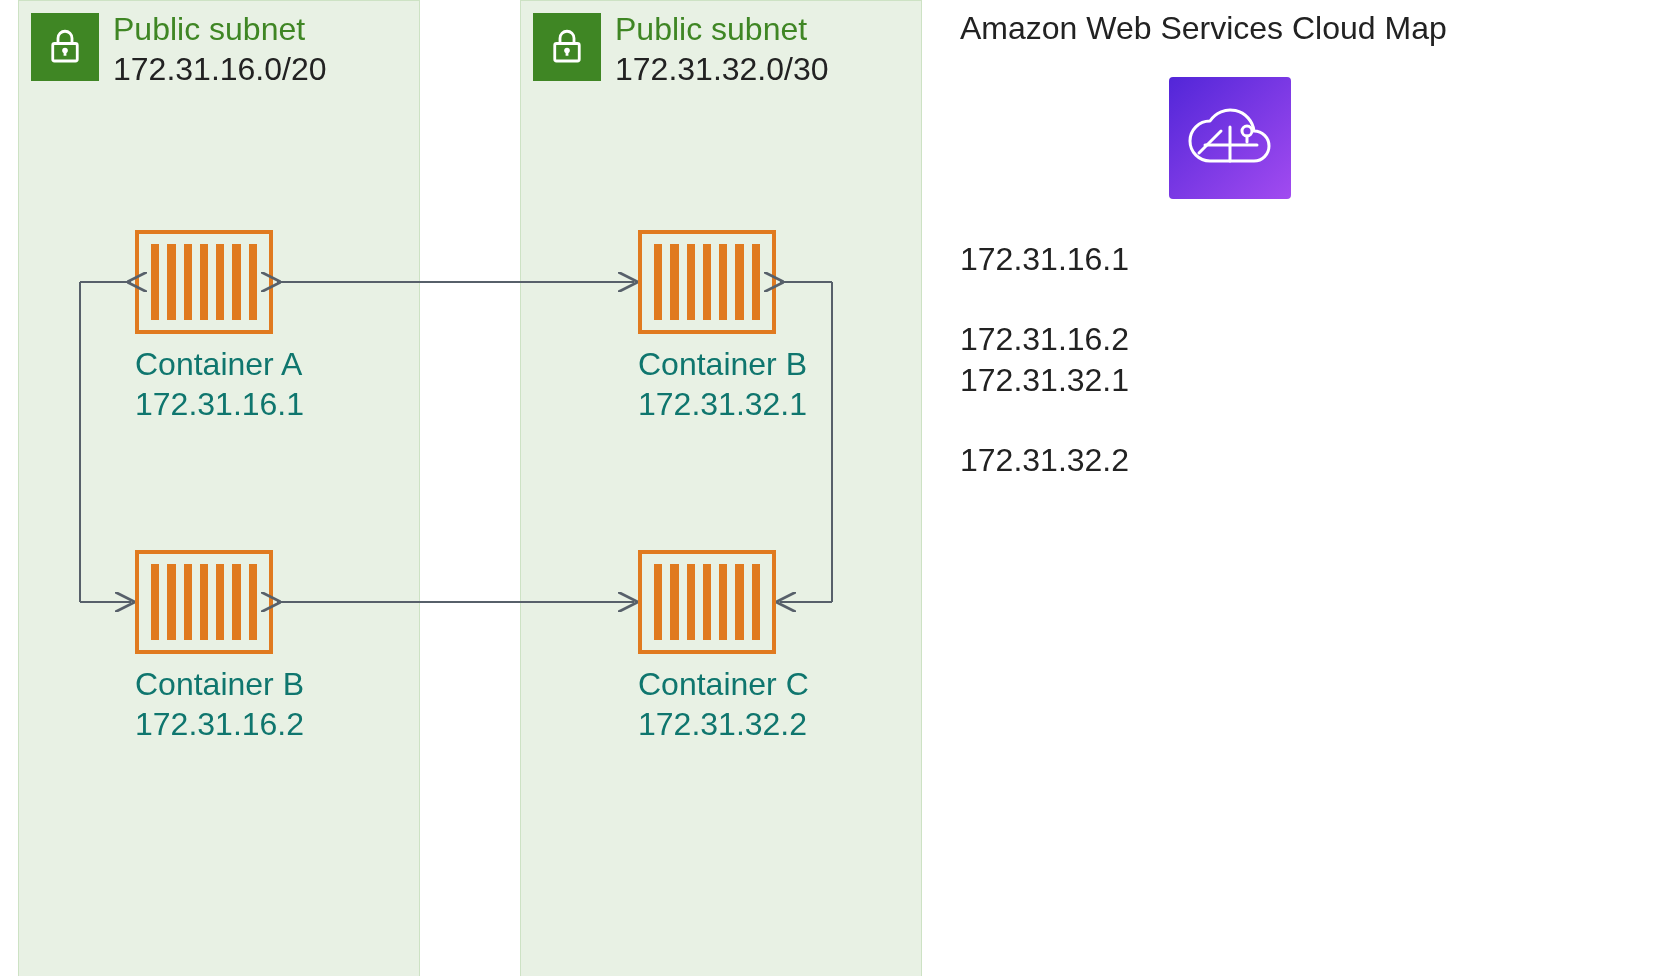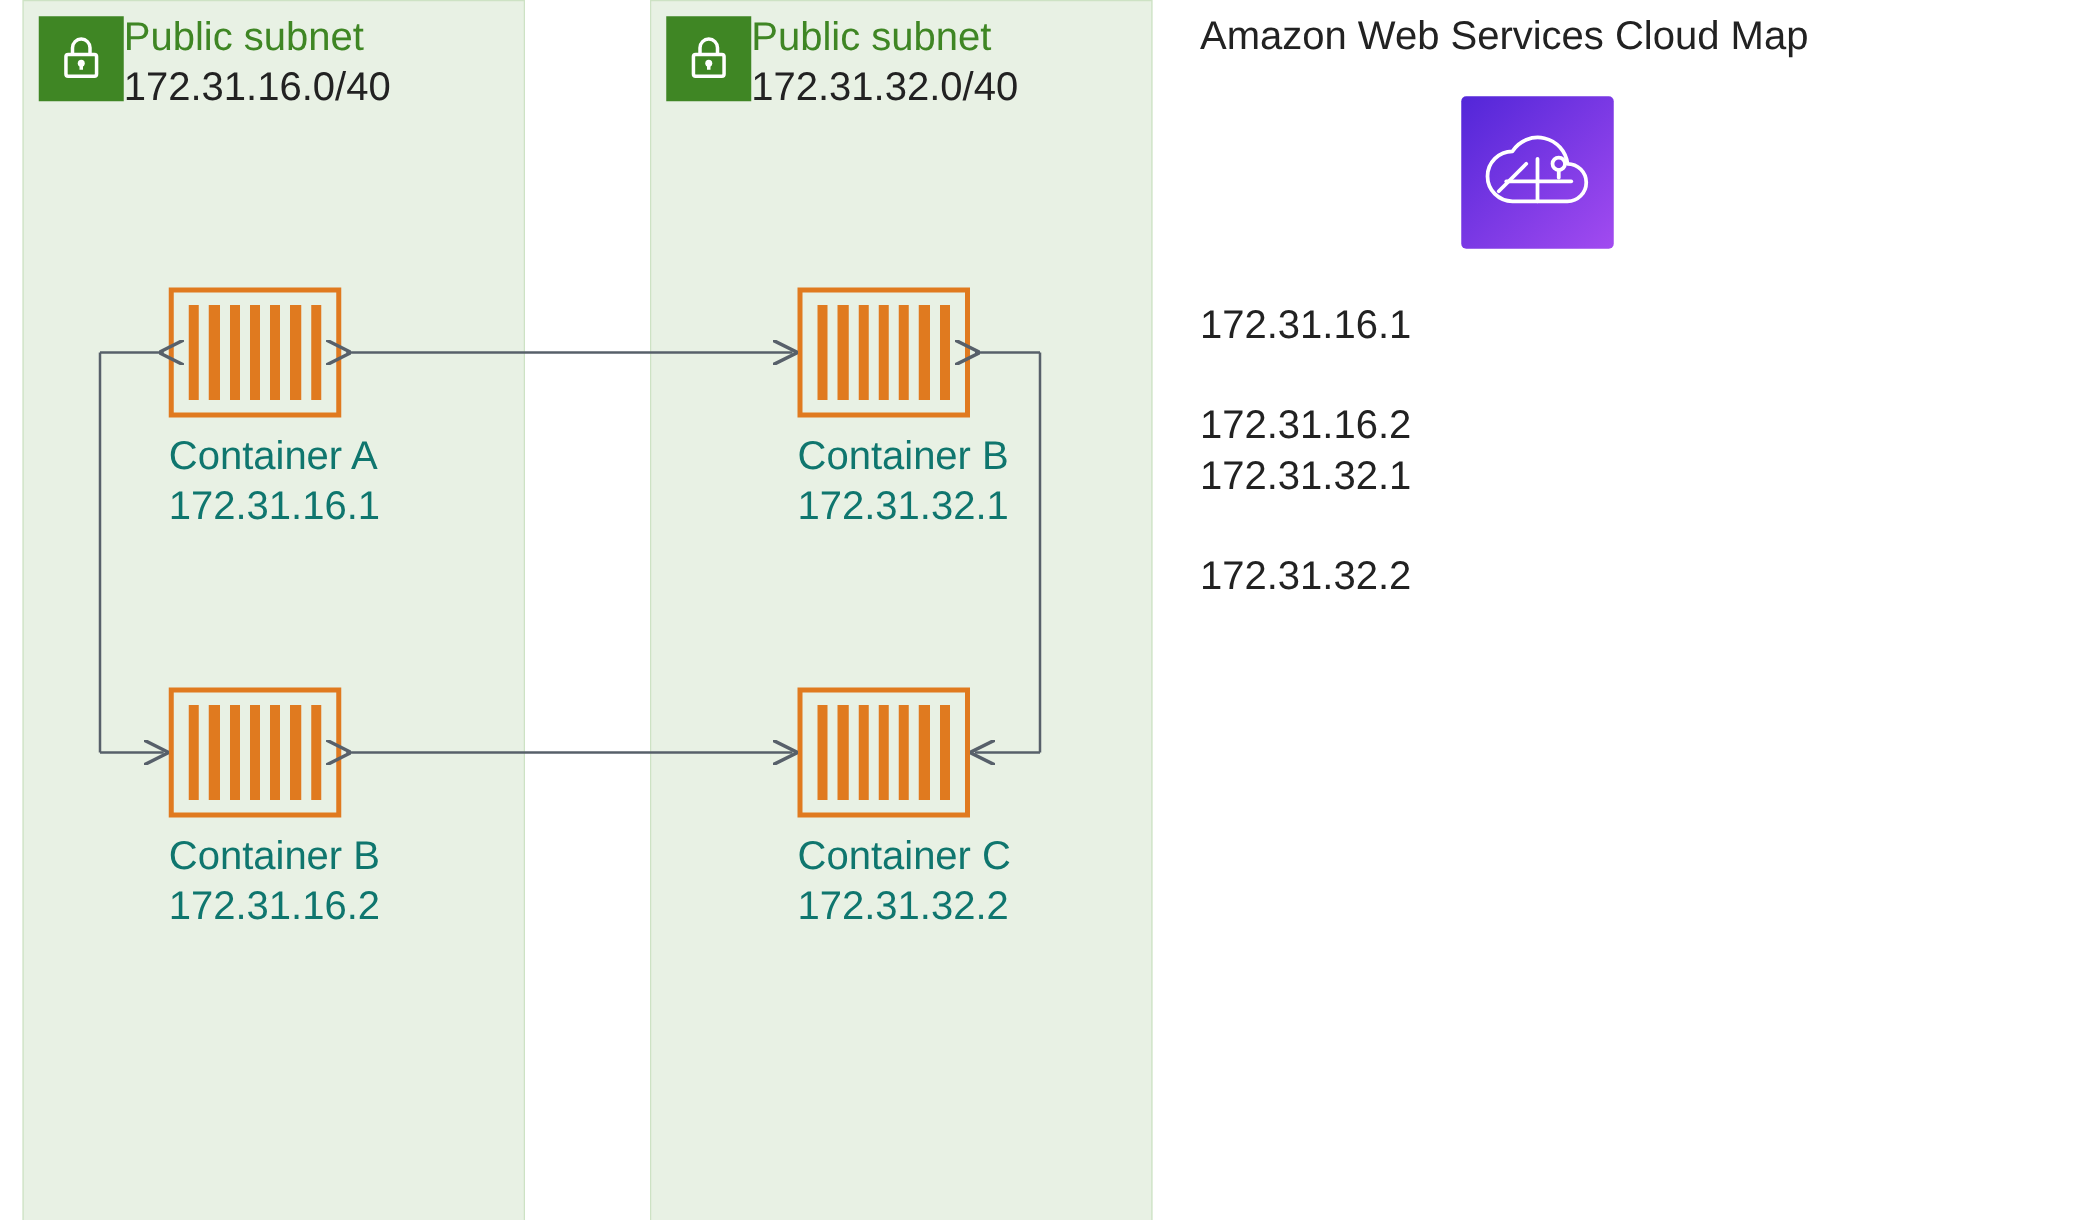--- a/index.html
+++ b/index.html
@@ -20,20 +20,21 @@
     position: absolute;
     background: #e8f1e4;
     border: 1px solid #cde2c4;
   }
   .subnet-header {
     position: absolute;
     top: 12px;
     left: 12px;
     display: flex;
     align-items: flex-start;
+    gap: 14px;
     font-size: 32px;
   }
   .lock-badge {
     width: 68px;
     height: 68px;
     background: #3f8624;
     display: flex;
     align-items: center;
     justify-content: center;
   }
@@ -97,38 +98,38 @@
       <div class="lock-badge">
         <svg width="42" height="42" viewBox="0 0 24 24" fill="none" stroke="#fff" stroke-width="1.6">
           <rect x="5" y="10" width="14" height="10" rx="1"></rect>
           <path d="M8 10 V7 a4 4 0 0 1 8 0 v3"></path>
           <circle cx="12" cy="14" r="1.6" fill="#fff" stroke="none"></circle>
           <line x1="12" y1="14" x2="12" y2="17"></line>
         </svg>
       </div>
       <div>
         <div class="subnet-title">Public subnet</div>
-        <div class="subnet-cidr">172.31.16.0/40</div>
+        <div class="subnet-cidr">172.31.16.0/20</div>
       </div>
     </div>
   </div>
 
   <div class="subnet" style="left:520px; top:0; width:400px; height:976px;">
     <div class="subnet-header">
       <div class="lock-badge">
         <svg width="42" height="42" viewBox="0 0 24 24" fill="none" stroke="#fff" stroke-width="1.6">
           <rect x="5" y="10" width="14" height="10" rx="1"></rect>
           <path d="M8 10 V7 a4 4 0 0 1 8 0 v3"></path>
           <circle cx="12" cy="14" r="1.6" fill="#fff" stroke="none"></circle>
           <line x1="12" y1="14" x2="12" y2="17"></line>
         </svg>
       </div>
       <div>
         <div class="subnet-title">Public subnet</div>
-        <div class="subnet-cidr">172.31.32.0/40</div>
+        <div class="subnet-cidr">172.31.32.0/30</div>
       </div>
     </div>
   </div>
 
   <div class="container-node" style="left:135px; top:230px;">
     <div class="container-icon">
       <div class="bar"></div>
         <div class="bar"></div>
         <div class="bar"></div>
         <div class="bar"></div>

